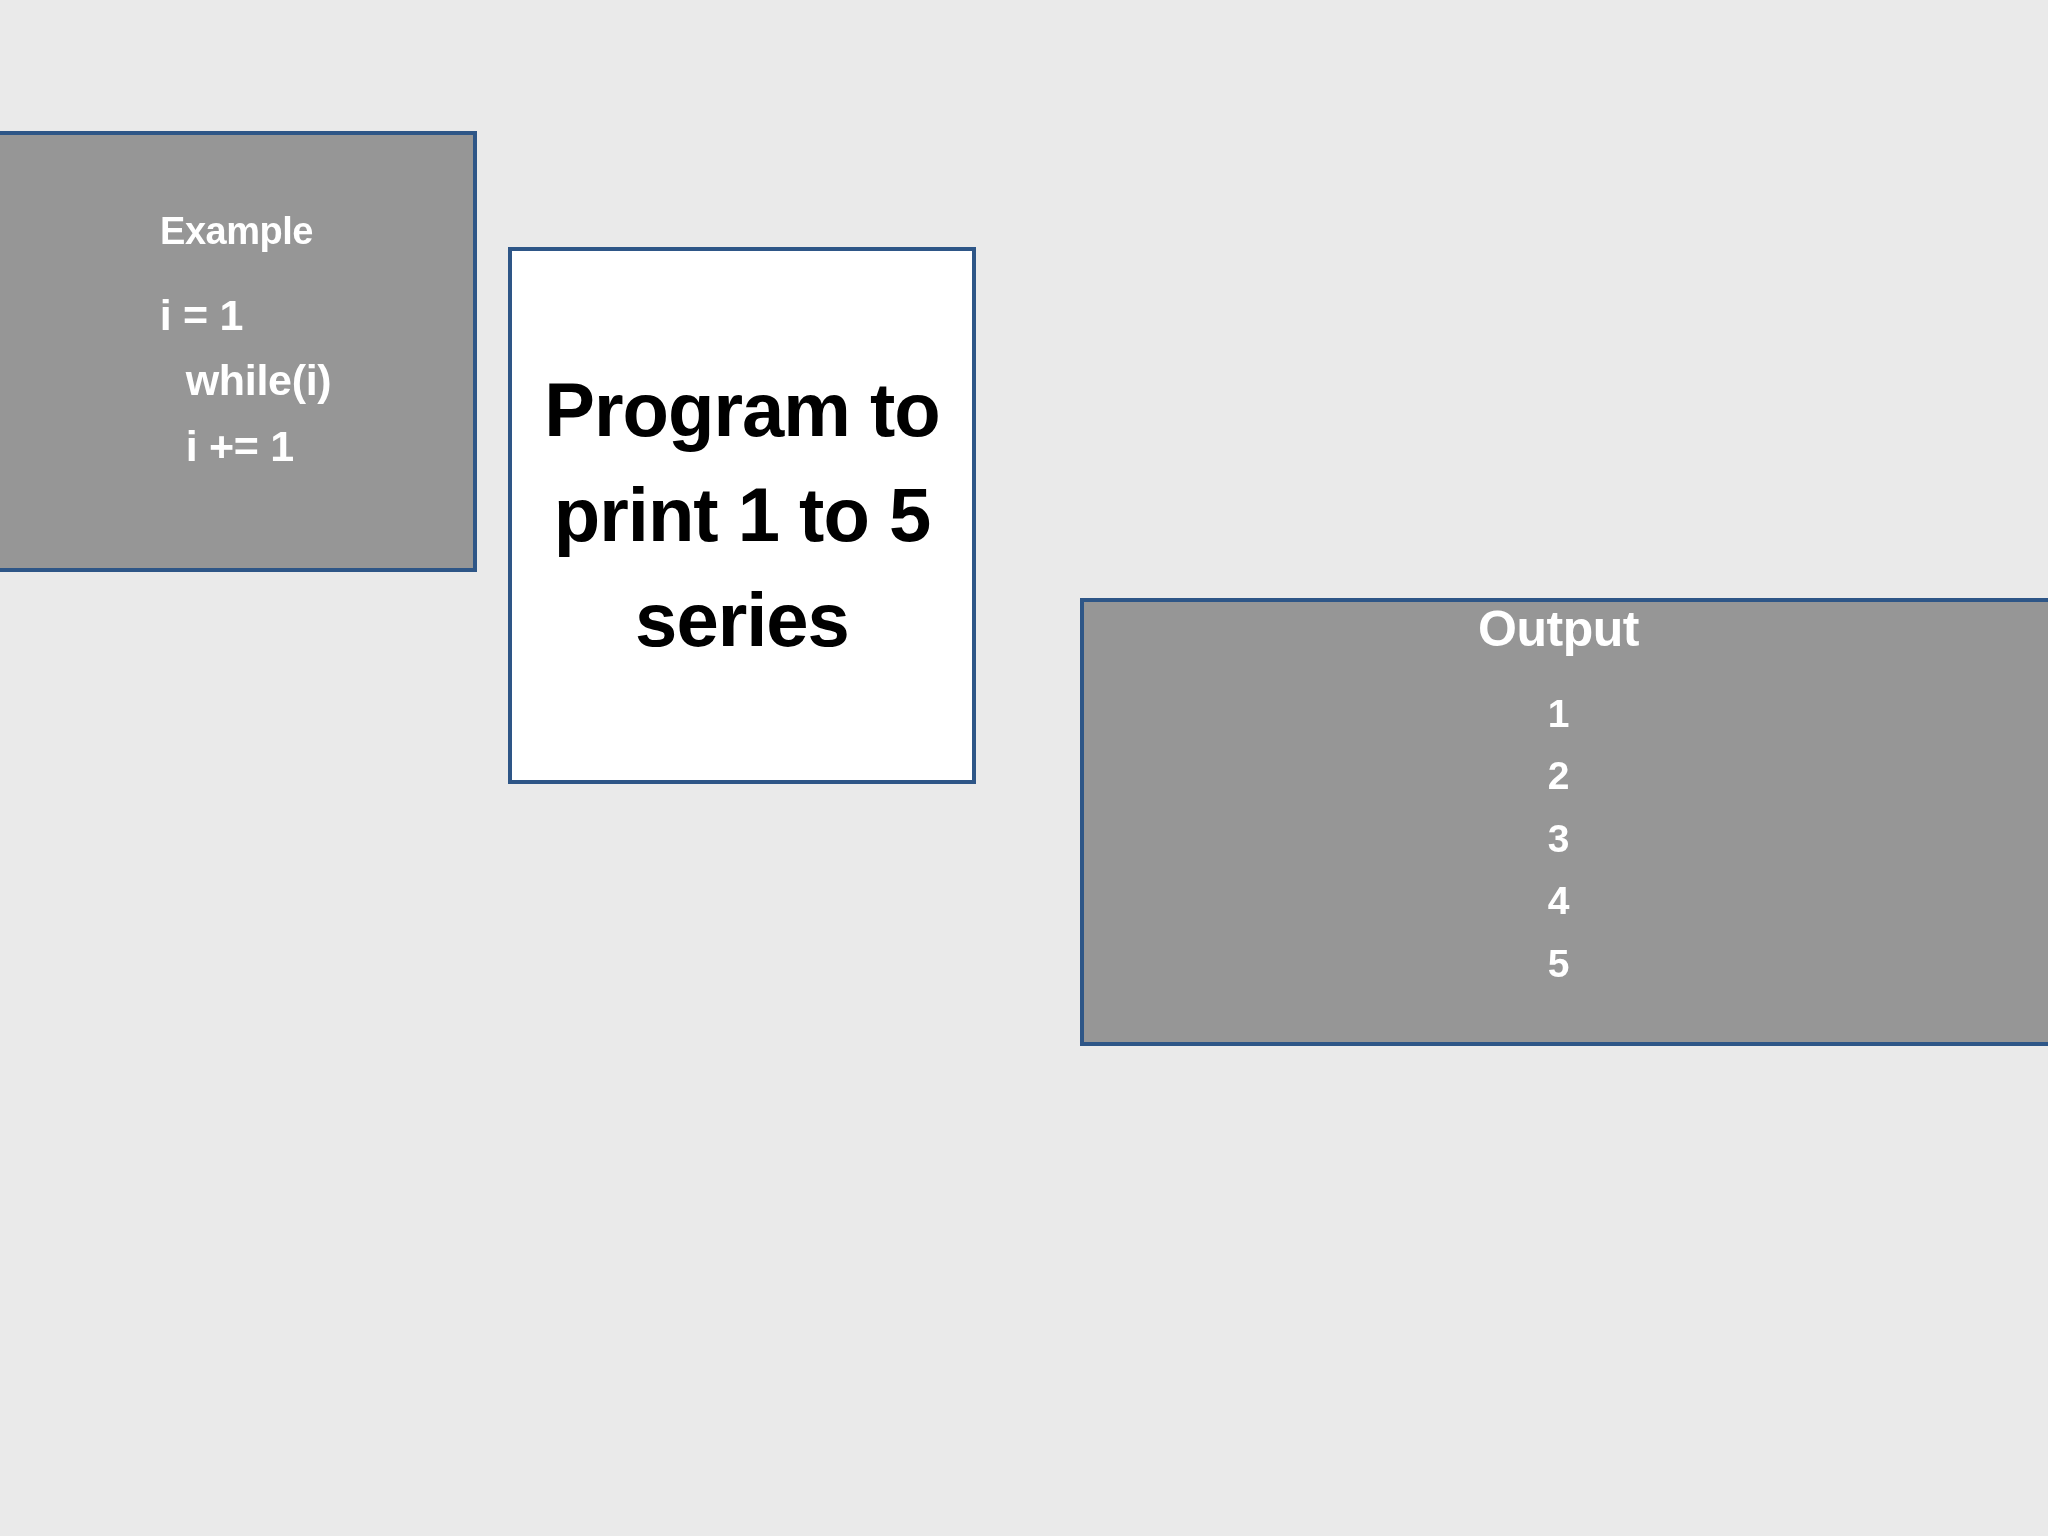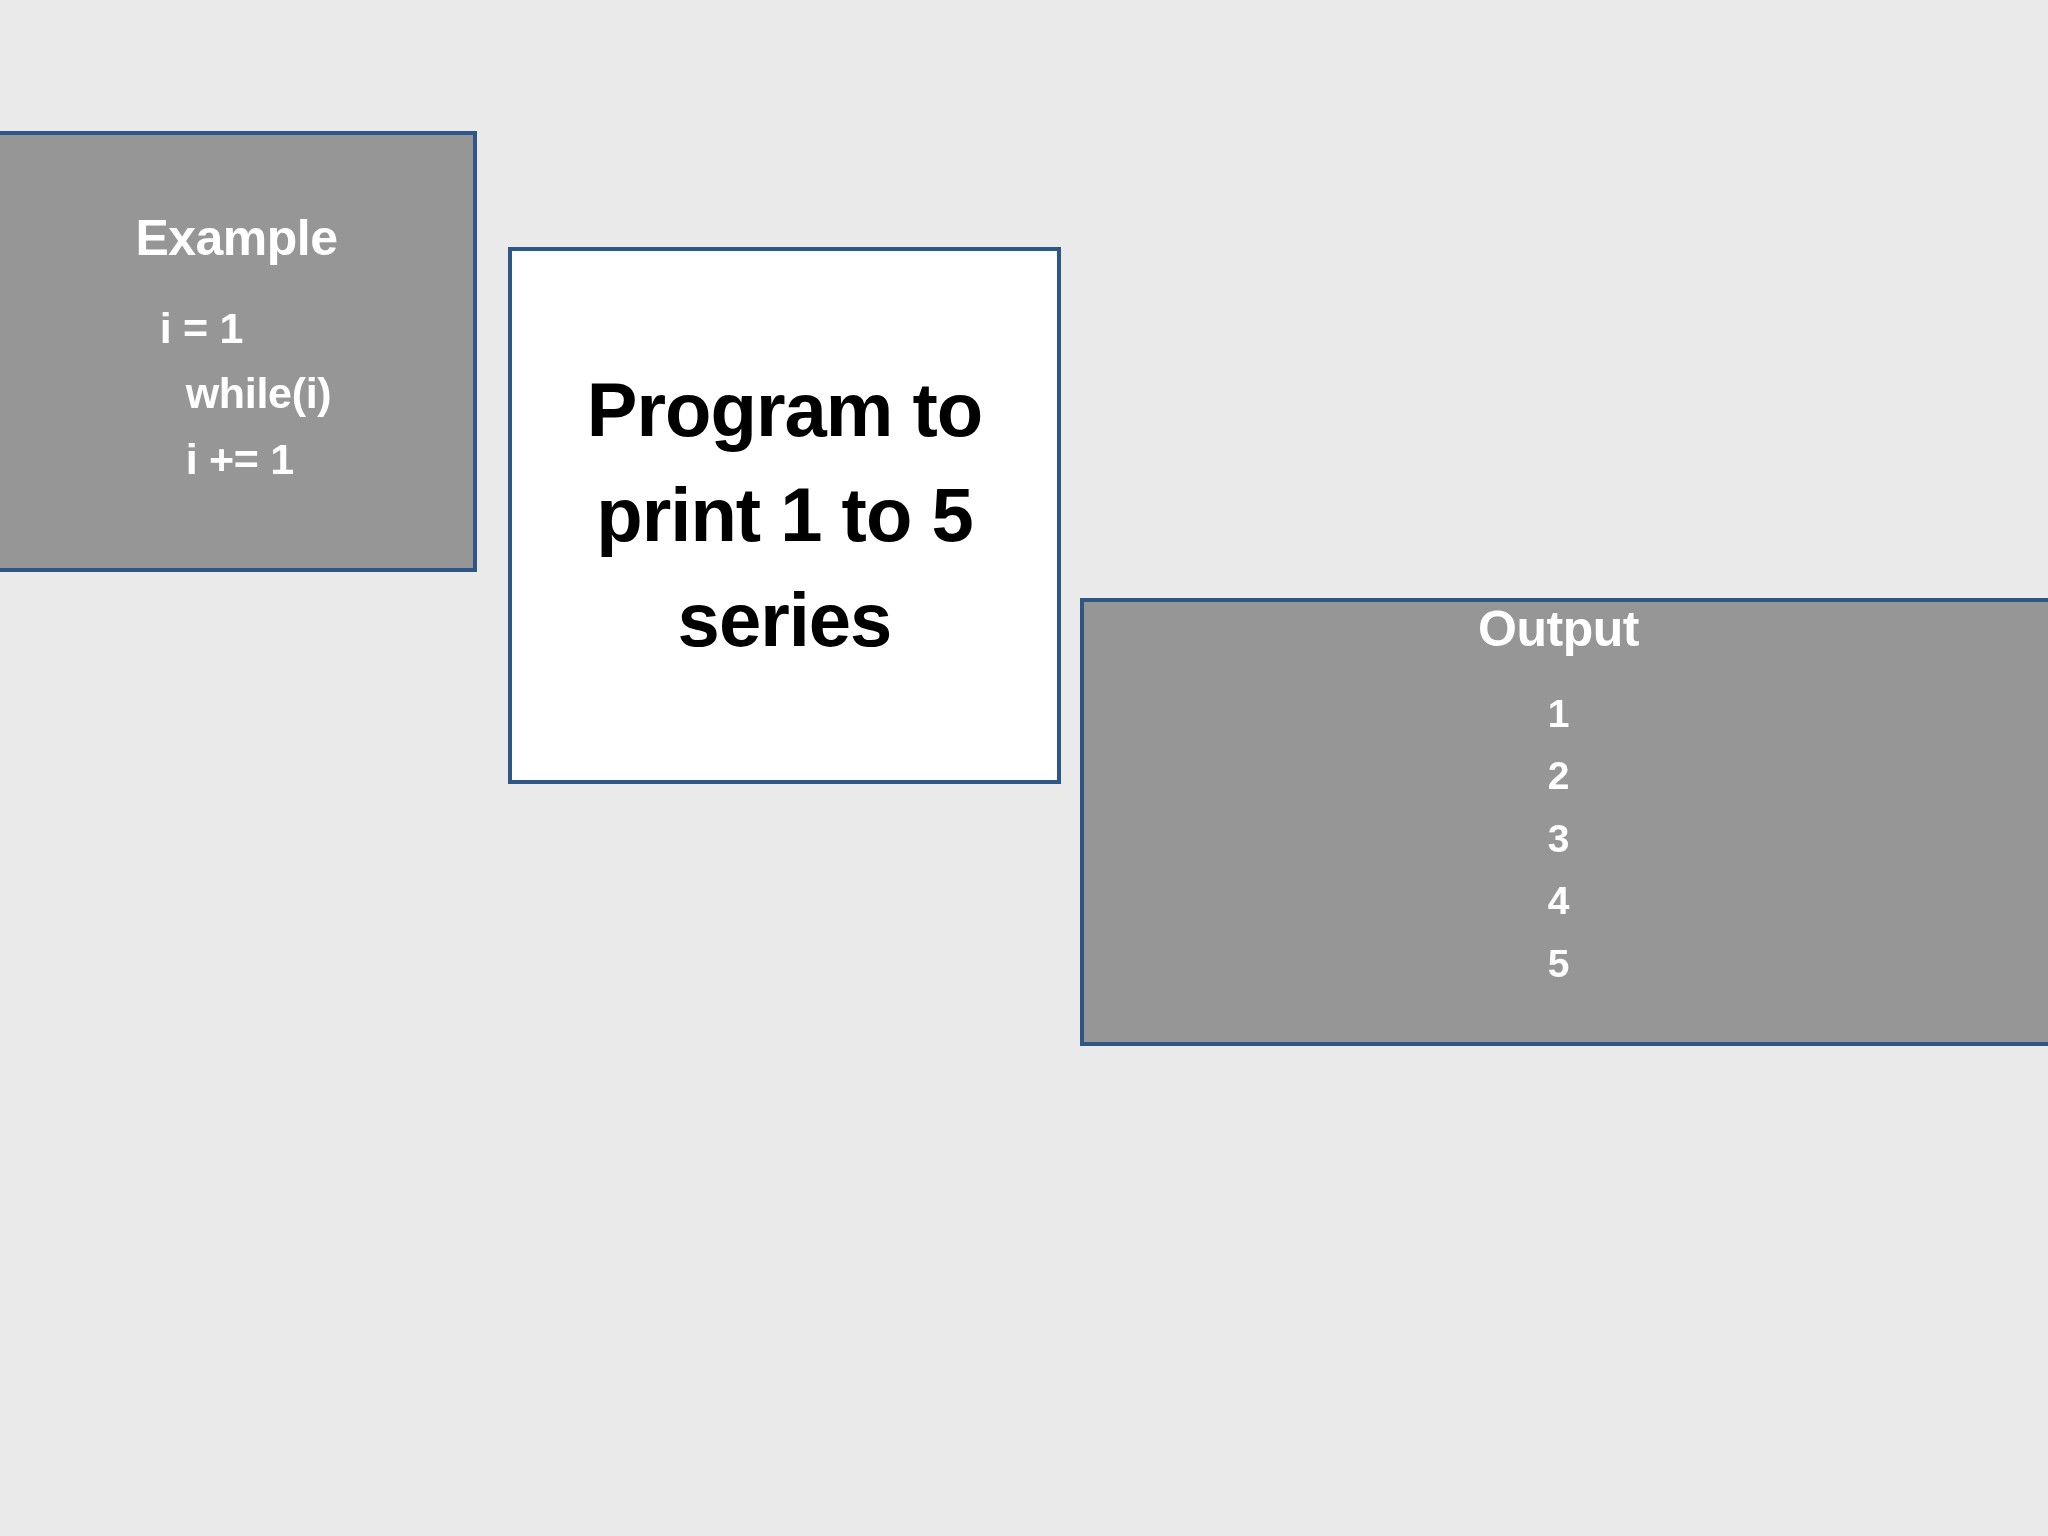--- a/index.html
+++ b/index.html
@@ -25,21 +25,21 @@
     height: 441px;
     background: #969696;
     border: 4px solid #2e5687;
     box-sizing: border-box;
     display: flex;
     flex-direction: column;
     align-items: center;
   }
   #example-title {
     color: #ffffff;
-    font-size: 50px;
+    font-size: 38px;
     font-weight: bold;
     line-height: 1.1;
     margin-top: 76px;
     letter-spacing: -0.5px;
   }
   #example-code {
     margin-top: 30px;
     display: flex;
     flex-direction: column;
     align-items: flex-start;
@@ -53,21 +53,21 @@
   .code-line {
     white-space: pre;
   }
   .code-line.indent-1 { padding-left: 26px; }
 
   
   #program-card {
     position: absolute;
     left: 508px;
     top: 247px;
-    width: 553px;
+    width: 468px;
     height: 537px;
     background: #ffffff;
     border: 4px solid #2e5687;
     box-sizing: border-box;
     display: flex;
     align-items: center;
     justify-content: center;
   }
   #program-title {
     color: #000000;

